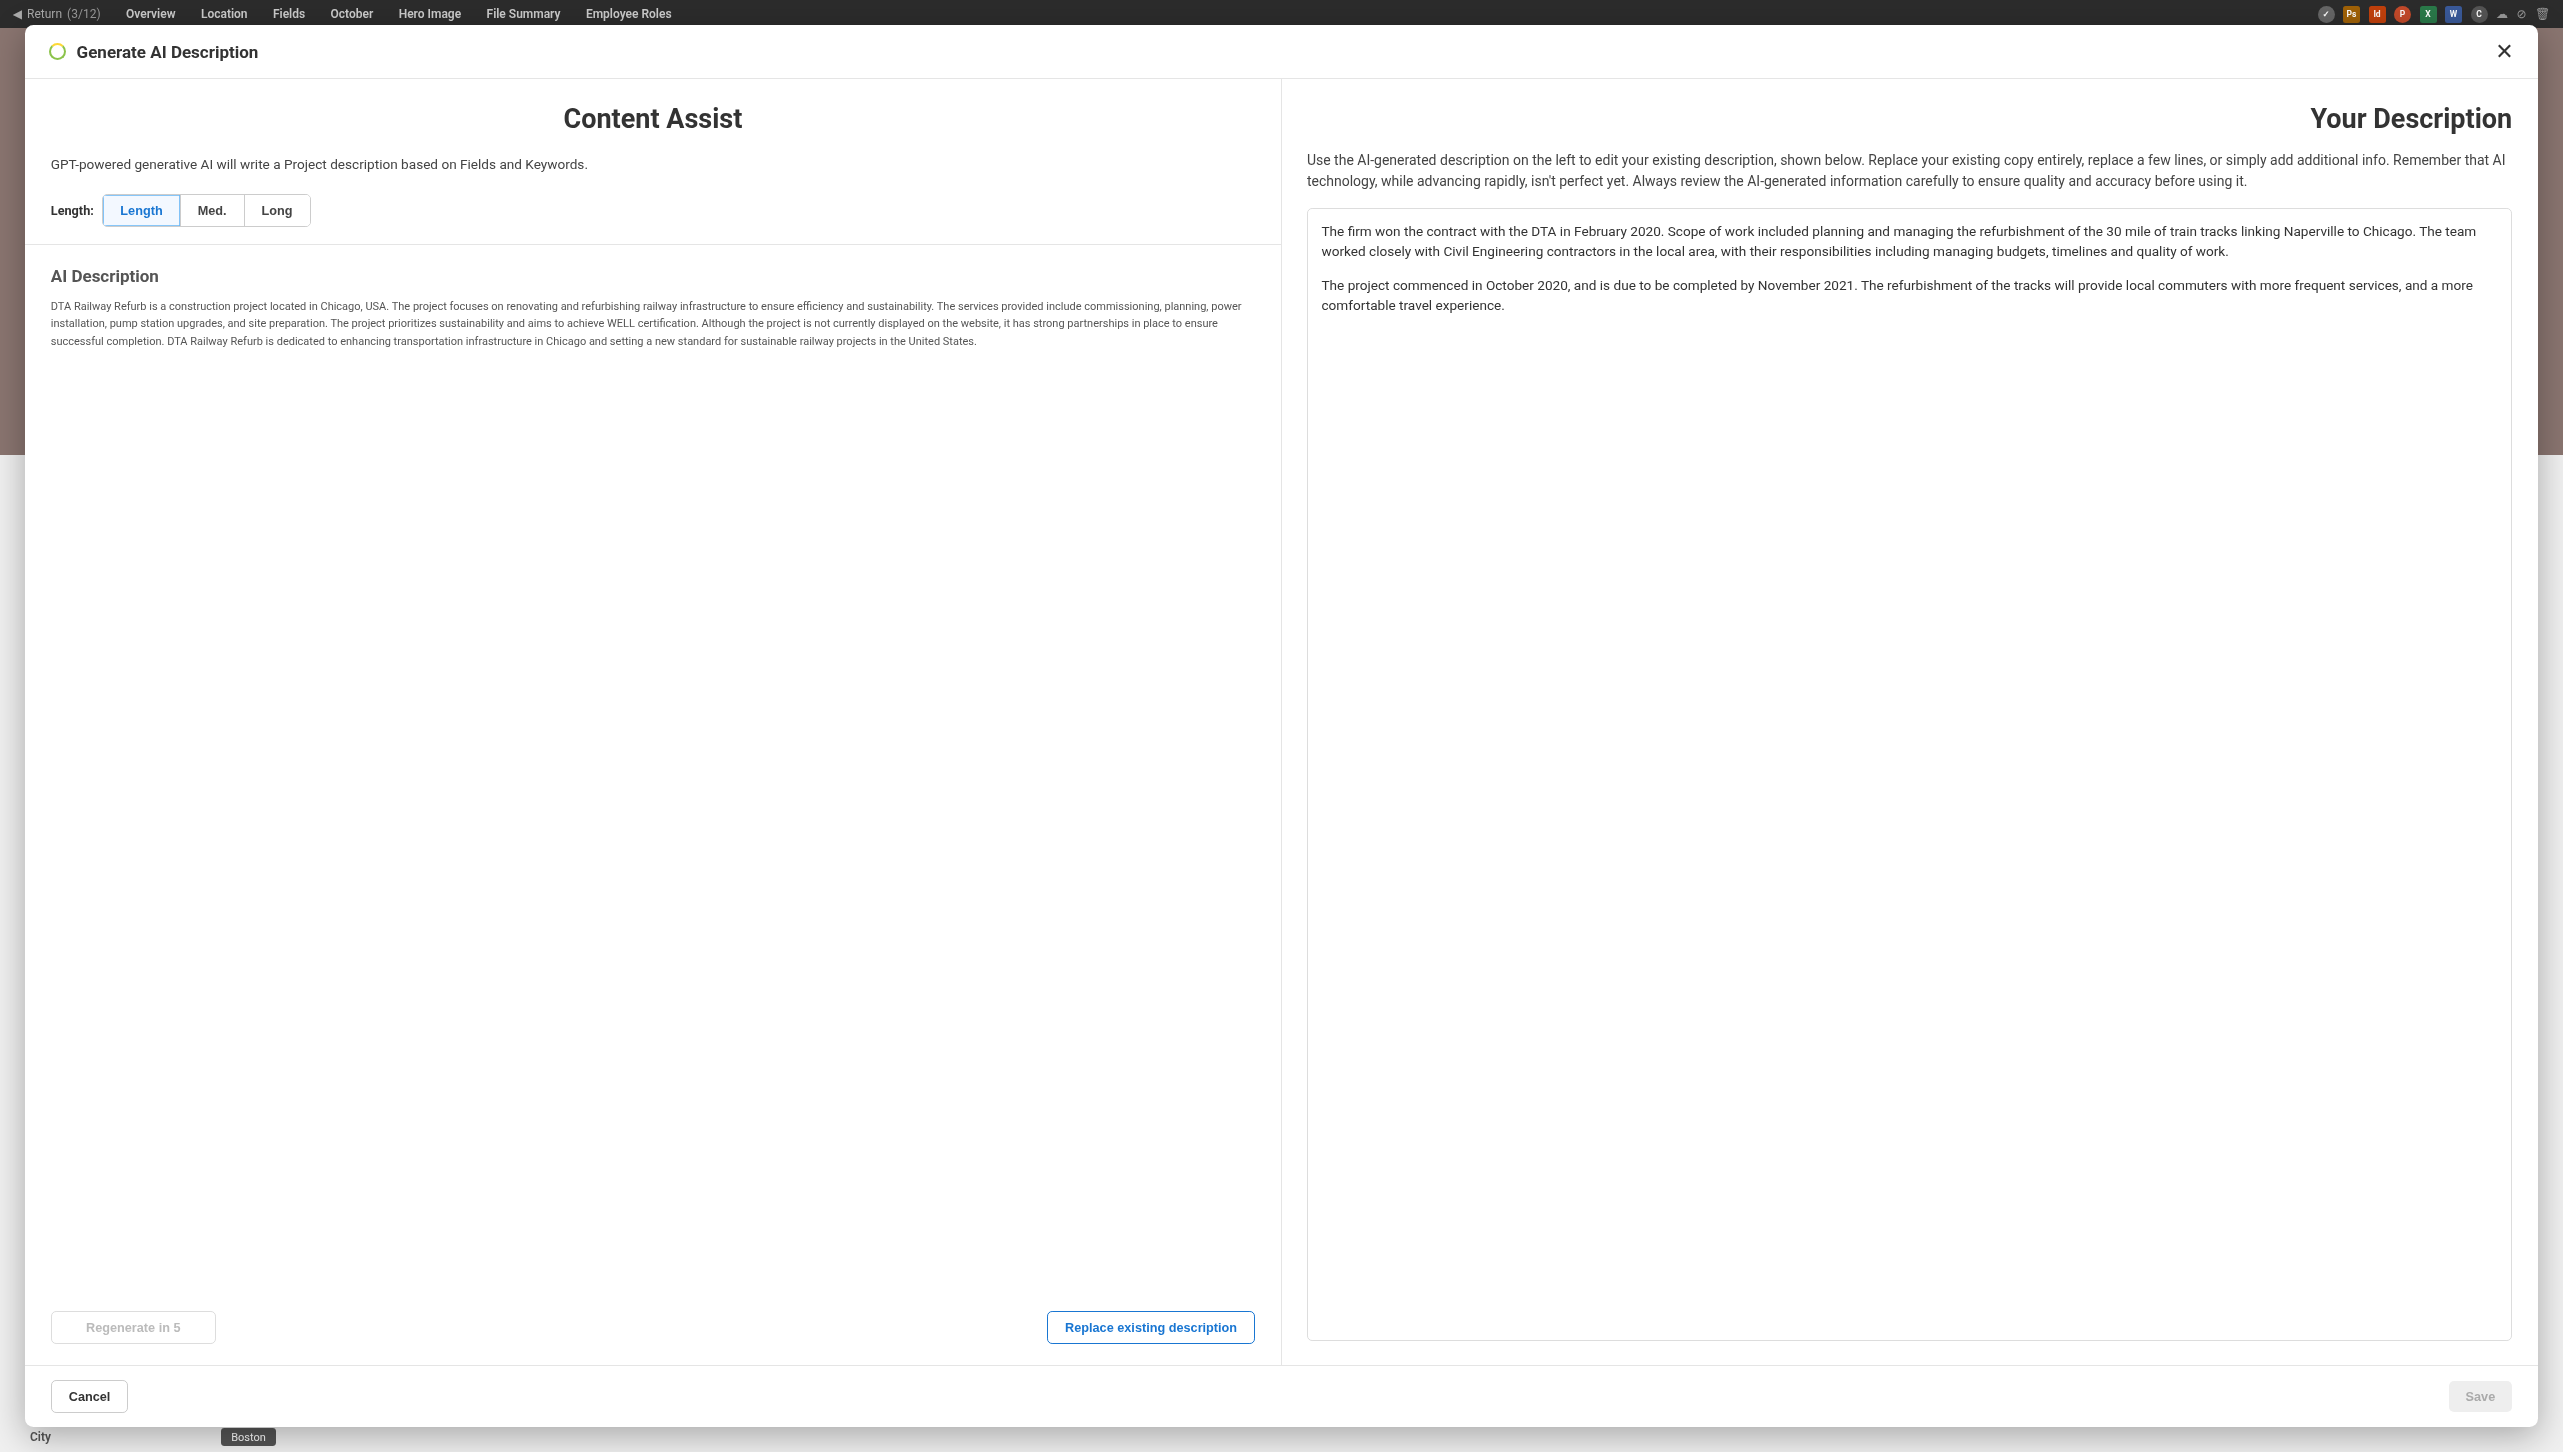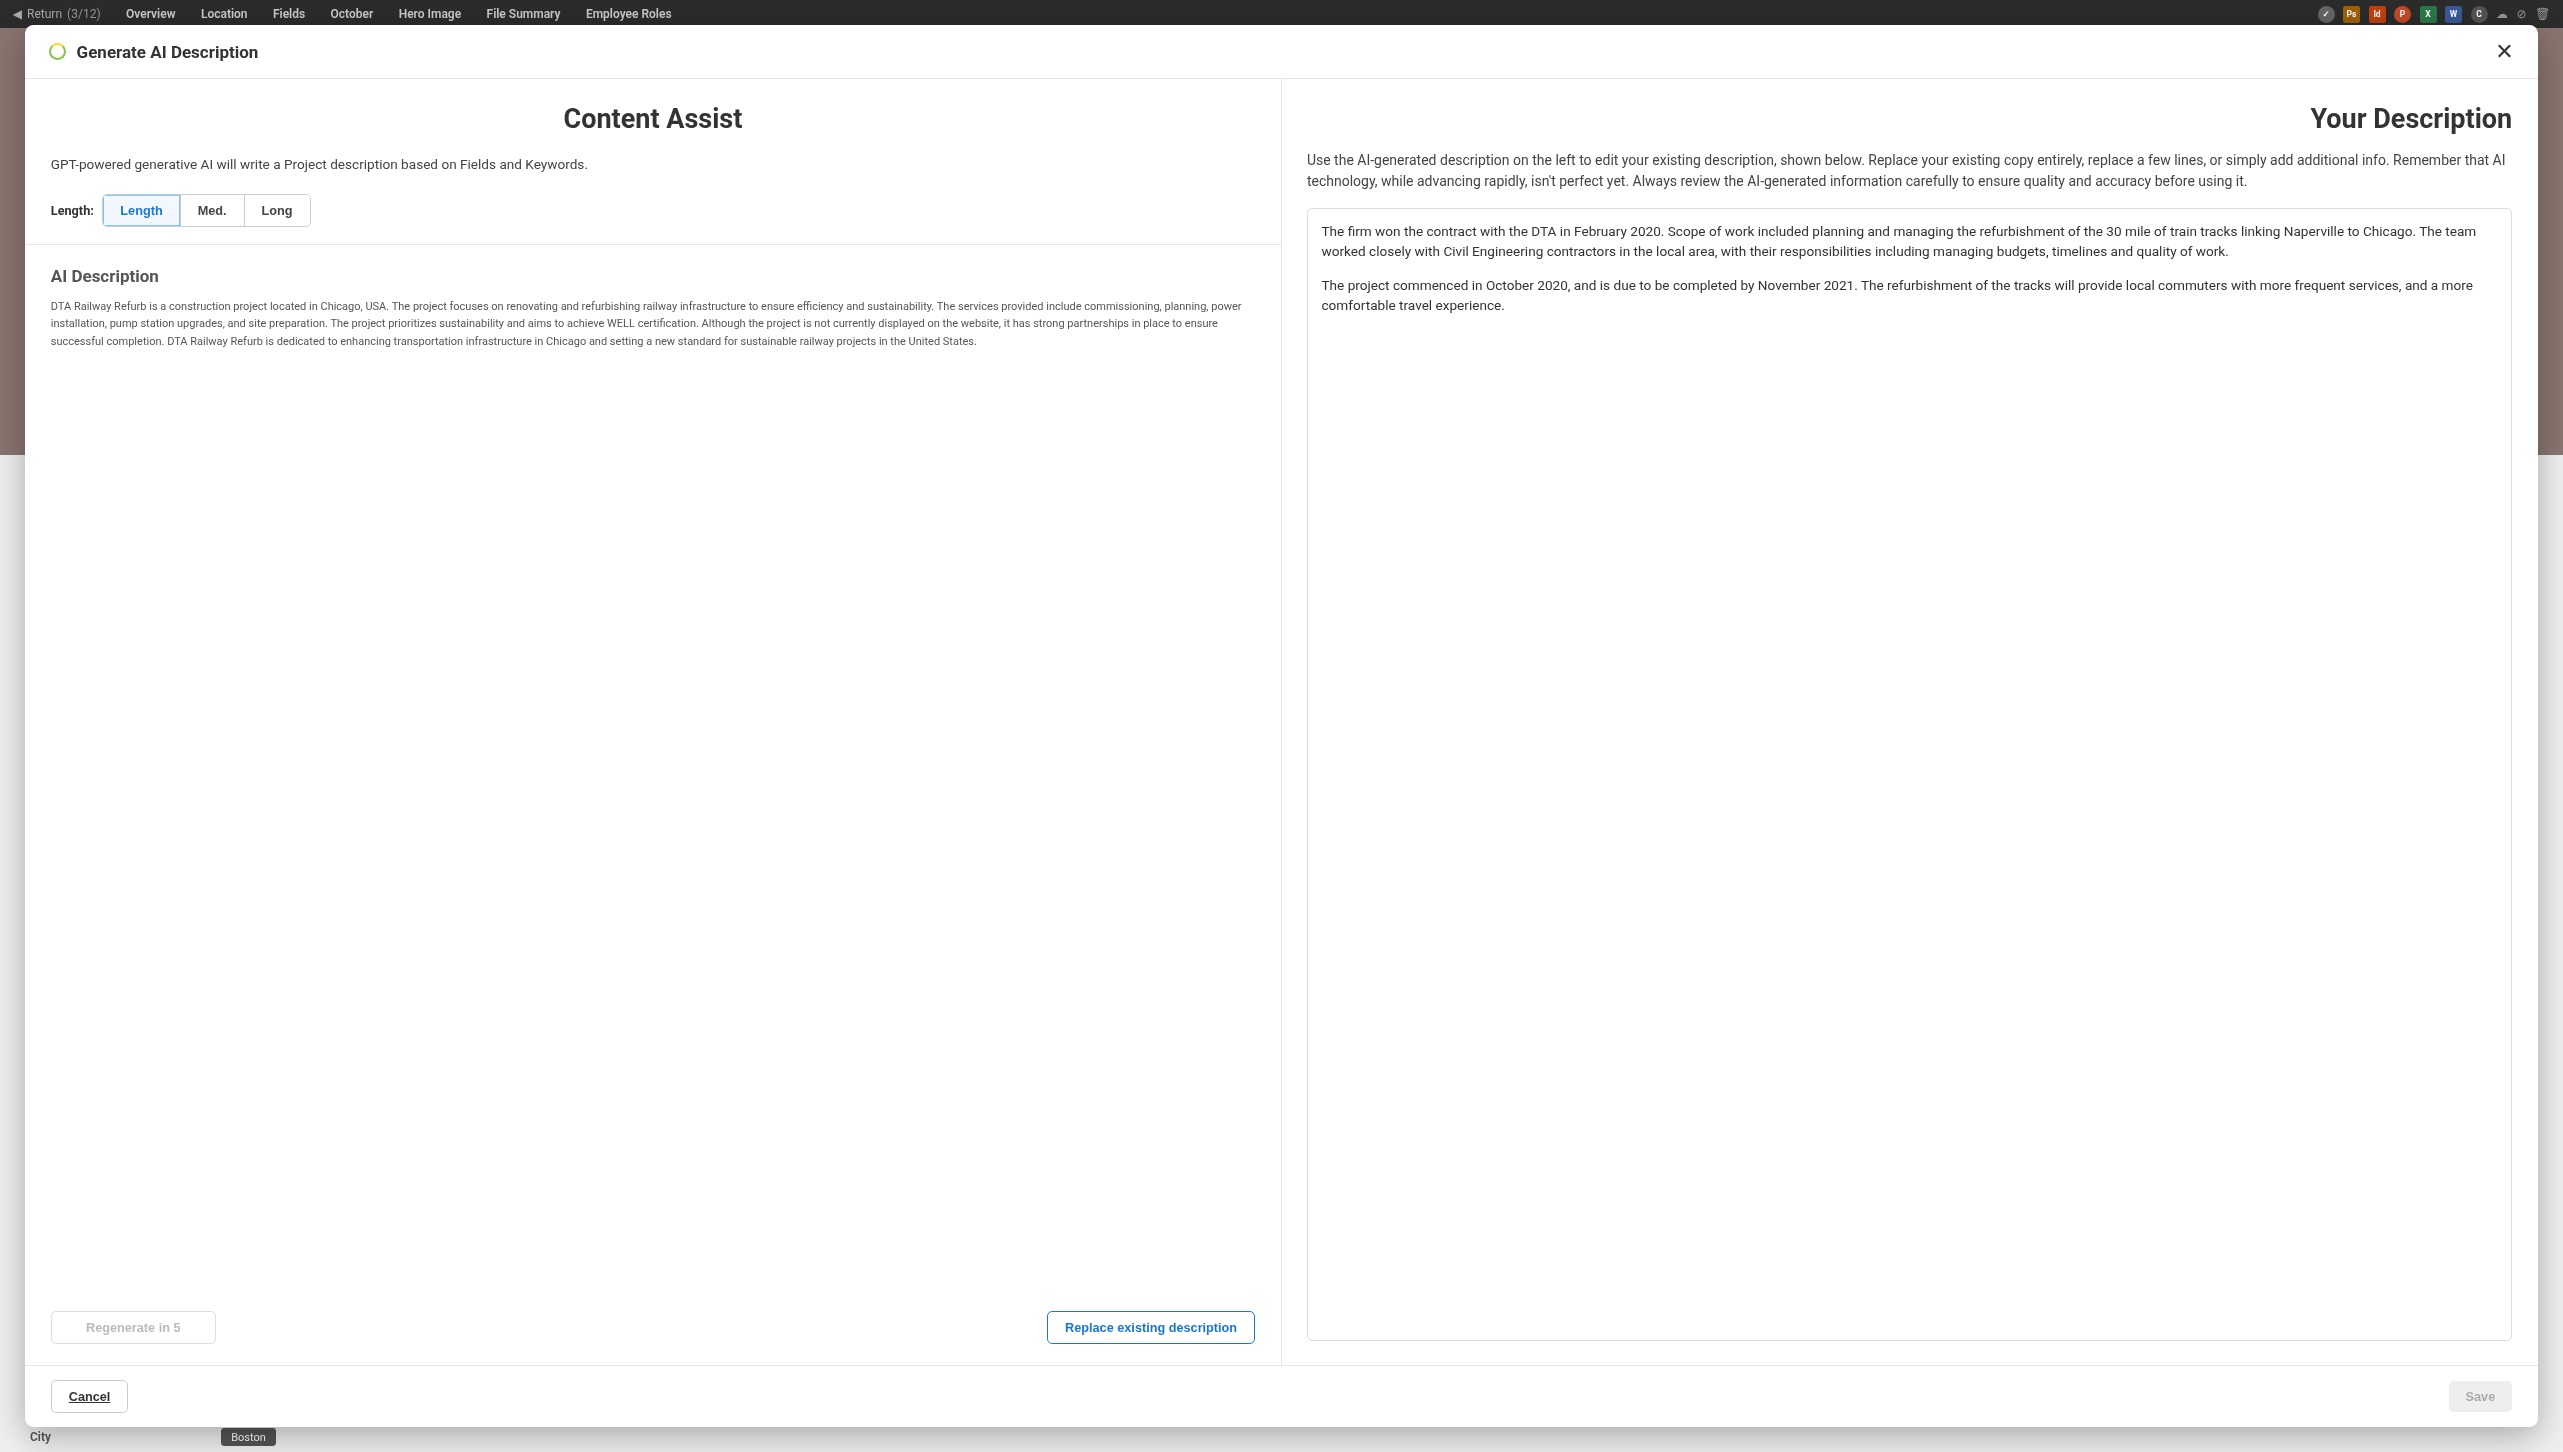--- a/index.html
+++ b/index.html
@@ -260,21 +260,20 @@
       cursor: not-allowed;
       min-width: 165px;
     }
     .btn-primary-outline {
       border: 1.3px solid #1976d2;
       color: #1976d2;
     }
     .btn-default {
       border: 0.8px solid #ccc;
       color: #333;
-      text-decoration: underline;
     }
     .btn-save-disabled {
       border: none;
       background: #eee;
       color: #aaa;
       cursor: not-allowed;
     }
     
     .right-panel .panel-heading {
       margin-bottom: 15.3px;

